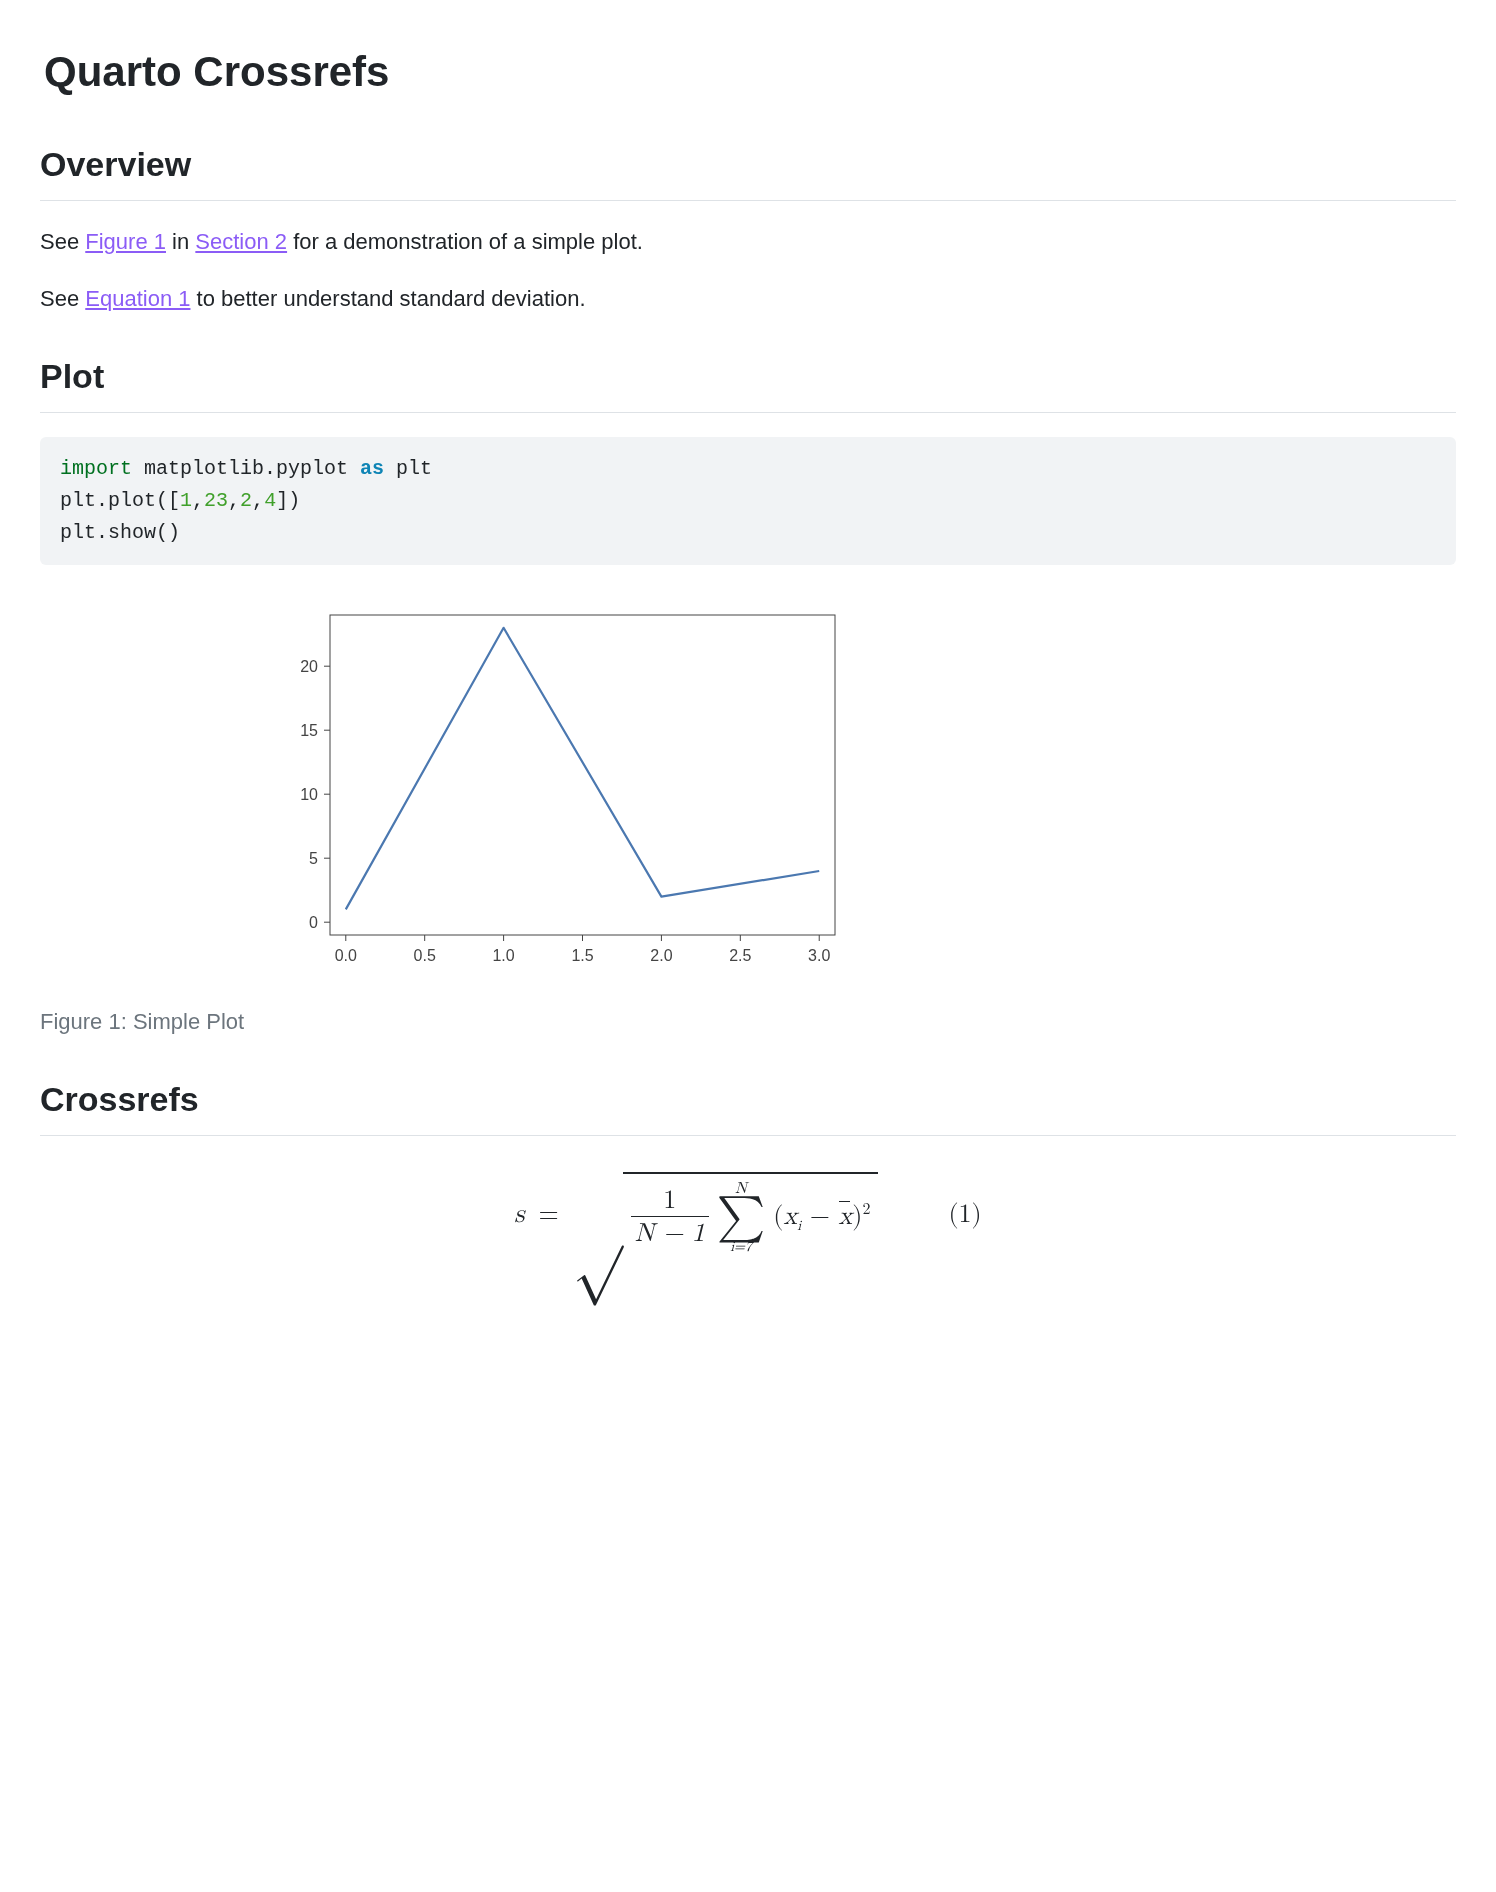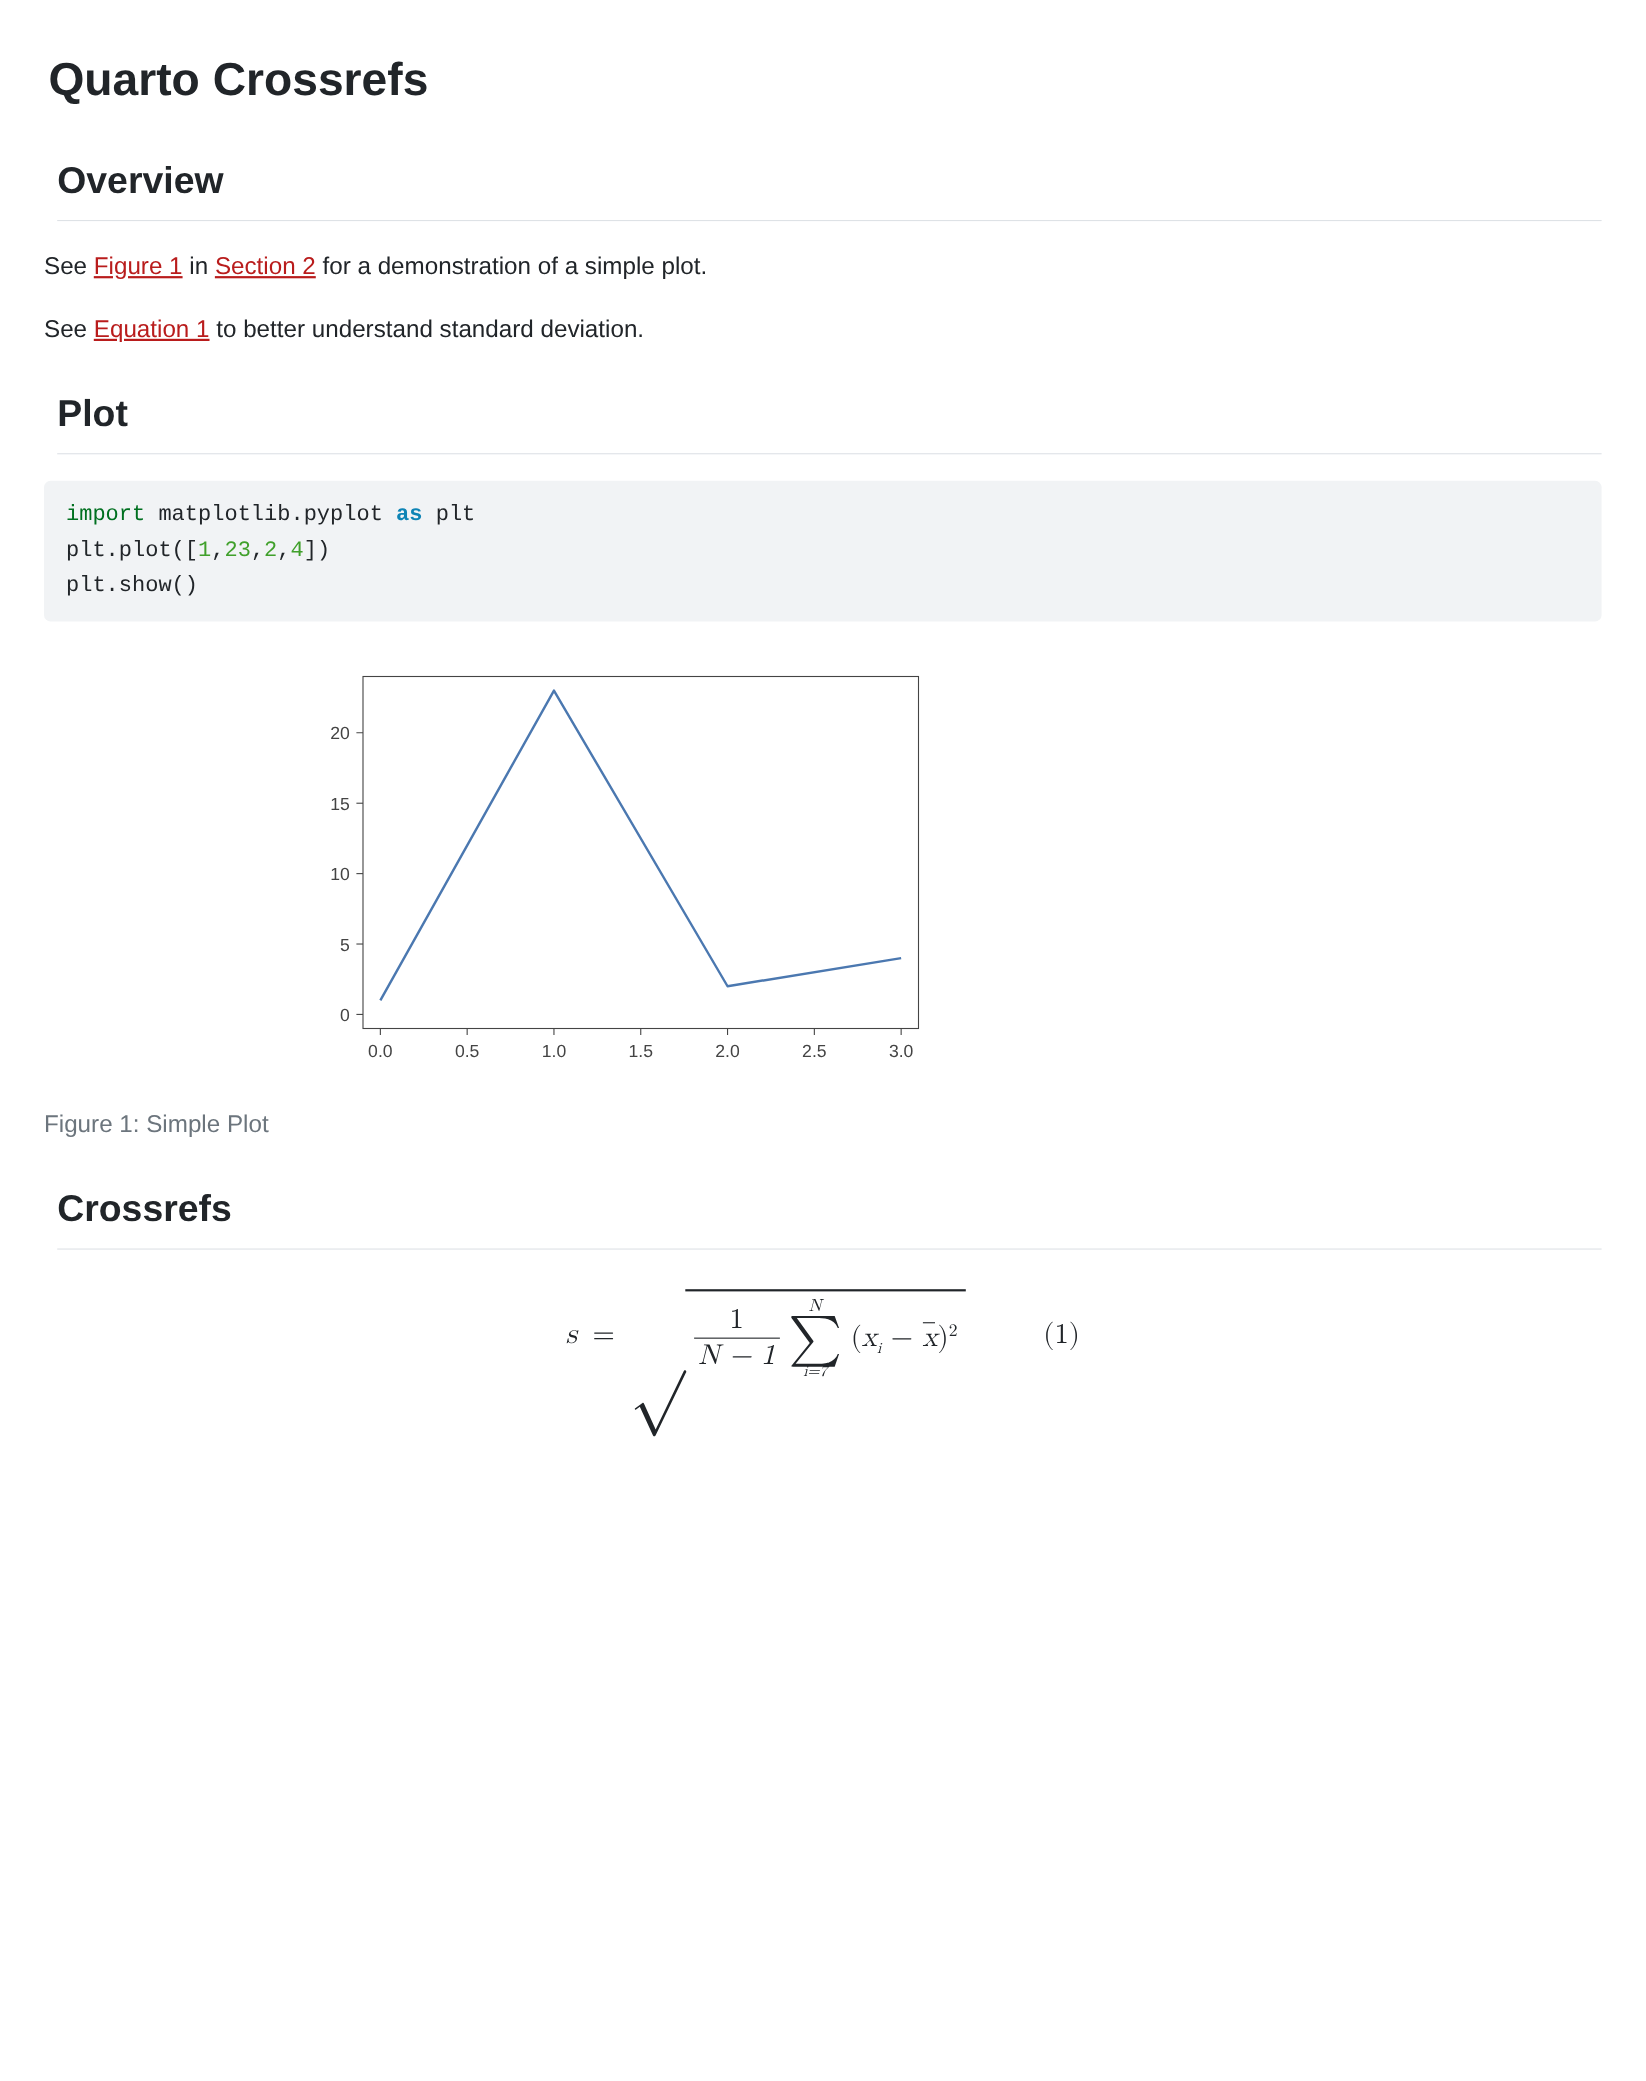--- a/index.html
+++ b/index.html
@@ -17,31 +17,31 @@
     }
     h1 {
       font-size: 42px;
       font-weight: 700;
       margin: 0 0 28px 4px;
       color: #212529;
     }
     h2 {
       font-size: 34px;
       font-weight: 600;
-      margin: 36px 0 0 12px;
+      margin: 36px 0 0 0;
       padding-bottom: 10px;
       border-bottom: 1px solid #dee2e6;
       color: #212529;
     }
     p {
       margin: 24px 0;
       font-size: 22px;
     }
     a {
-      color: #b91c1c;
+      color: #8b5cf6;
       text-decoration: underline;
     }
     .code-block {
       background: #f1f3f5;
       border-radius: 6px;
       padding: 16px 20px;
       margin: 24px 0 30px 0;
       font-family: "SFMono-Regular", Consolas, "Liberation Mono", Menlo, monospace;
       font-size: 20px;
       line-height: 1.6;

